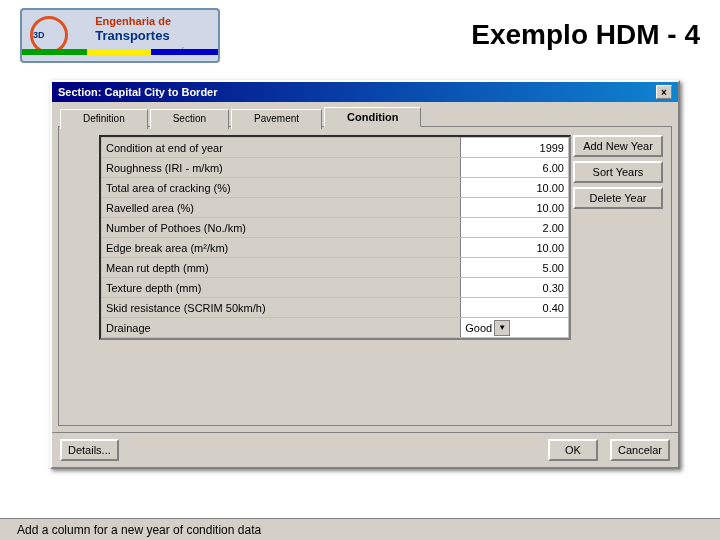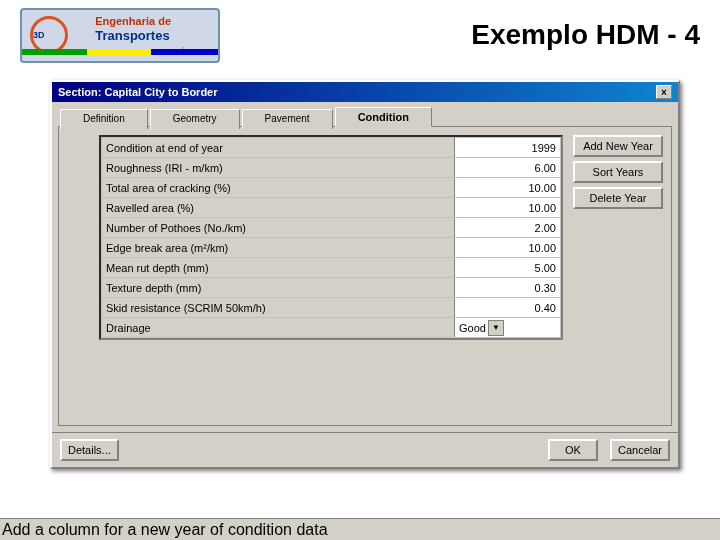--- a/index.html
+++ b/index.html
@@ -140,21 +140,21 @@
       border: 1px solid #808080;
       border-top: 1px solid #808080;
       margin: 0 6px 6px 6px;
       background: #d4d0c8;
       padding: 8px;
       min-height: 300px;
     }
 
     .content-inner {
       display: flex;
-      gap: 10px;
+      gap: 2px;
       padding-left: 32px;
     }
 
     
     .data-table-area {
       flex: 1;
       border: 2px inset #808080;
       background: #fff;
       overflow: hidden;
     }
@@ -229,22 +229,22 @@
     .status-bar {
       position: absolute;
       bottom: 0;
       left: 0;
       right: 0;
       height: 22px;
       background: #d4d0c8;
       border-top: 1px solid #808080;
       display: flex;
       align-items: center;
-      padding: 0 2px;
-      font-size: 16px;
+      padding: 0 17px;
+      font-size: 12px;
     }
   </style>
 </head>
 <body>
 
 <div class="header">
   <div class="logo-area">
     <div class="logo-circle">
       <span style="font-size:9px;color:#003080;font-weight:bold;">3D</span>
     </div>
@@ -263,21 +263,21 @@
   <div class="dialog-titlebar">
     <span>Section: Capital City to Border</span>
     <div class="dialog-close-btn">×</div>
   </div>
 
   <div class="tabs-bar">
     <div class="tab">
       <span>Definition</span>
     </div>
     <div class="tab">
-      <span>Geometry</span>
+      <span>Section</span>
     </div>
     <div class="tab">
       <span>Pavement</span>
     </div>
     <div class="tab active">
       <span>Condition</span>
     </div>
   </div>
 
   <div class="tab-content">

